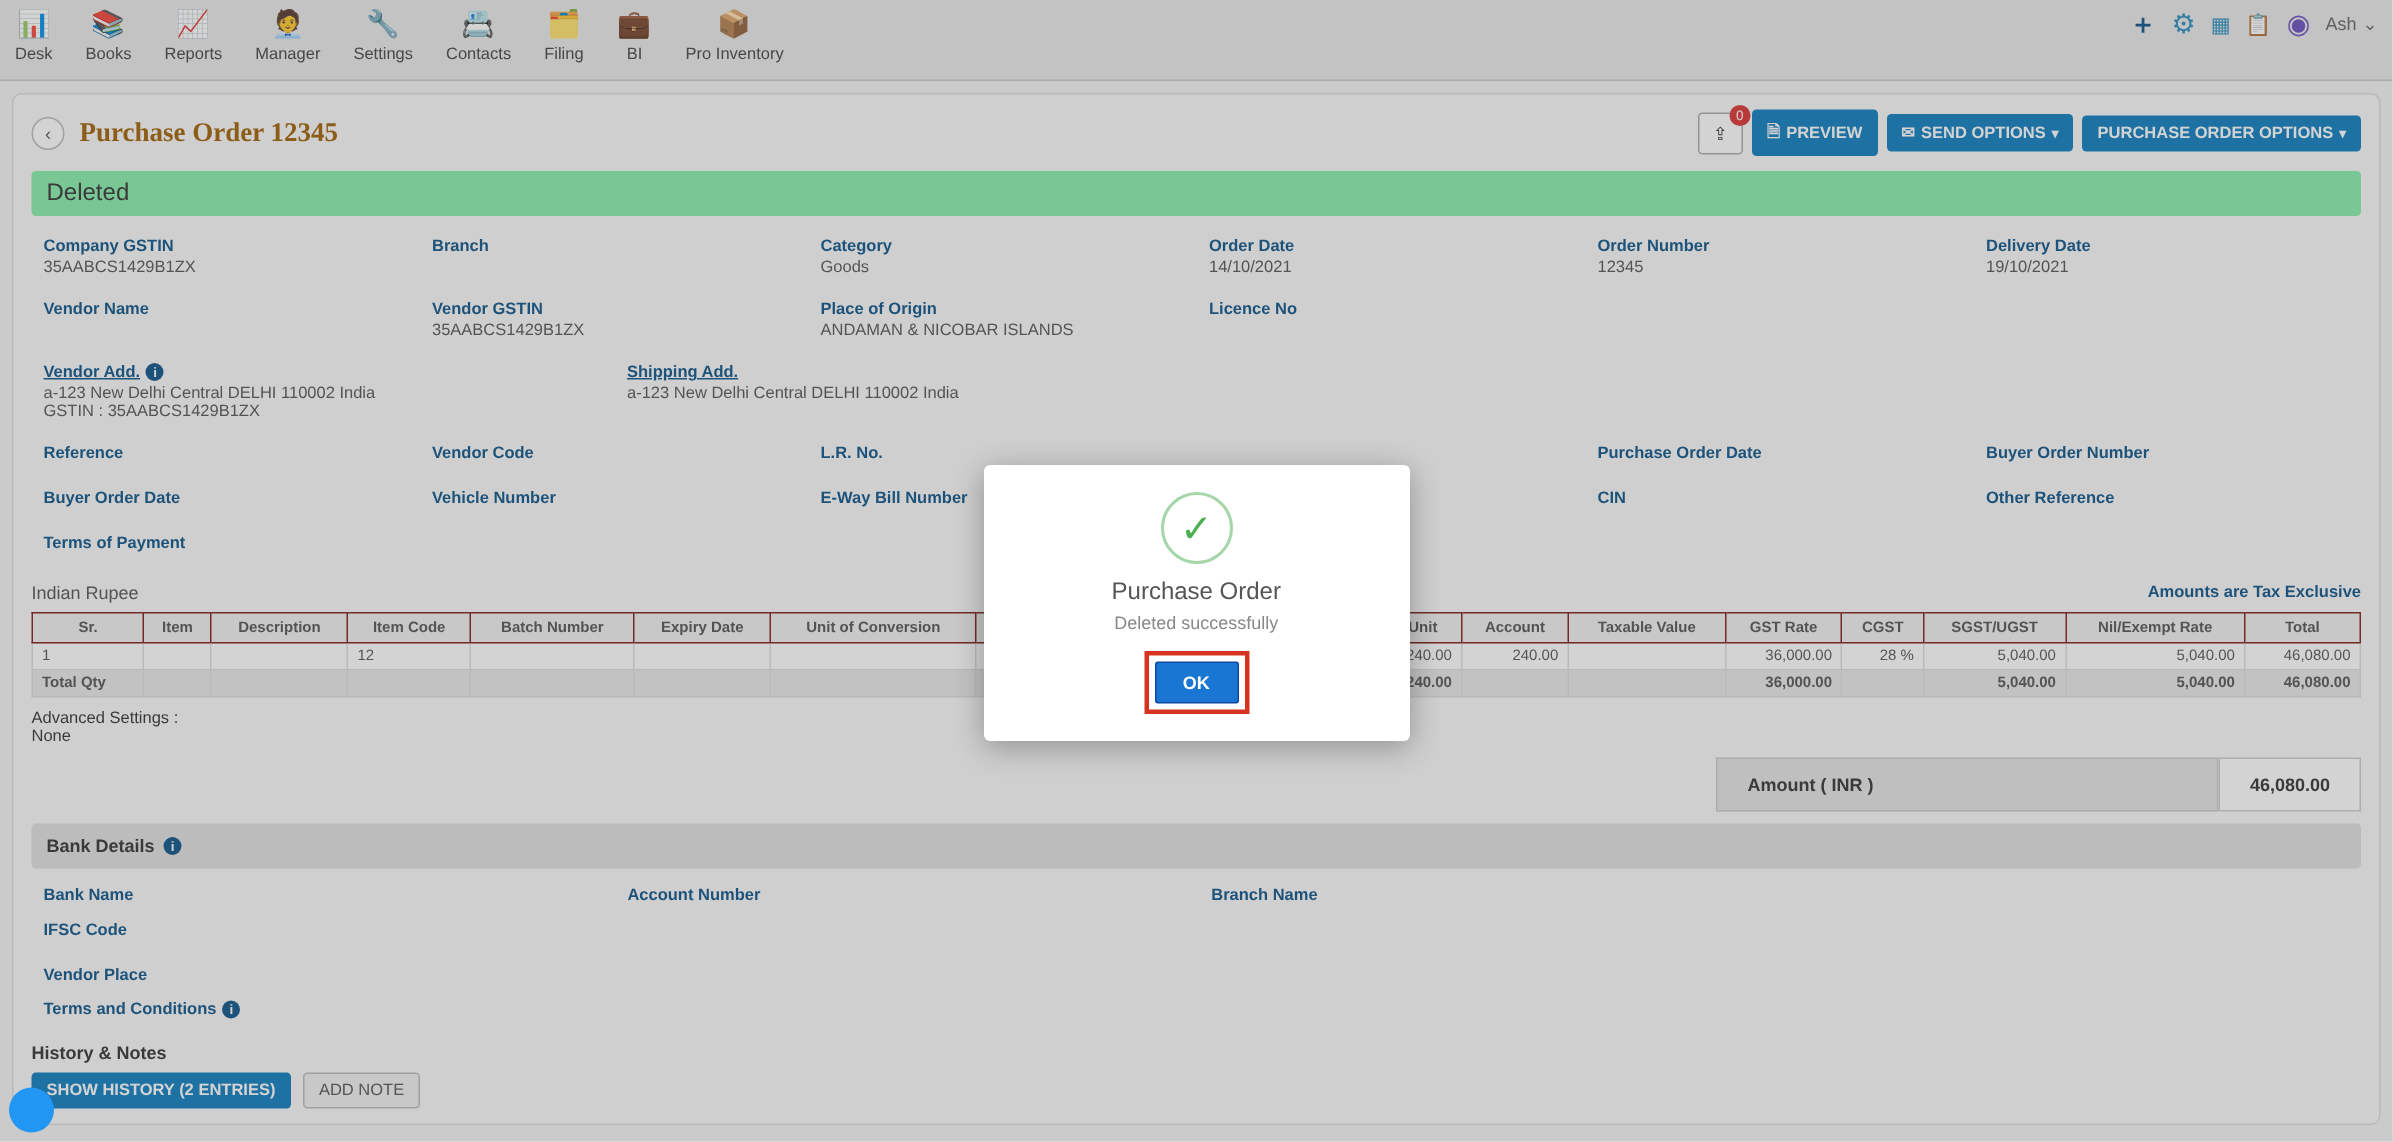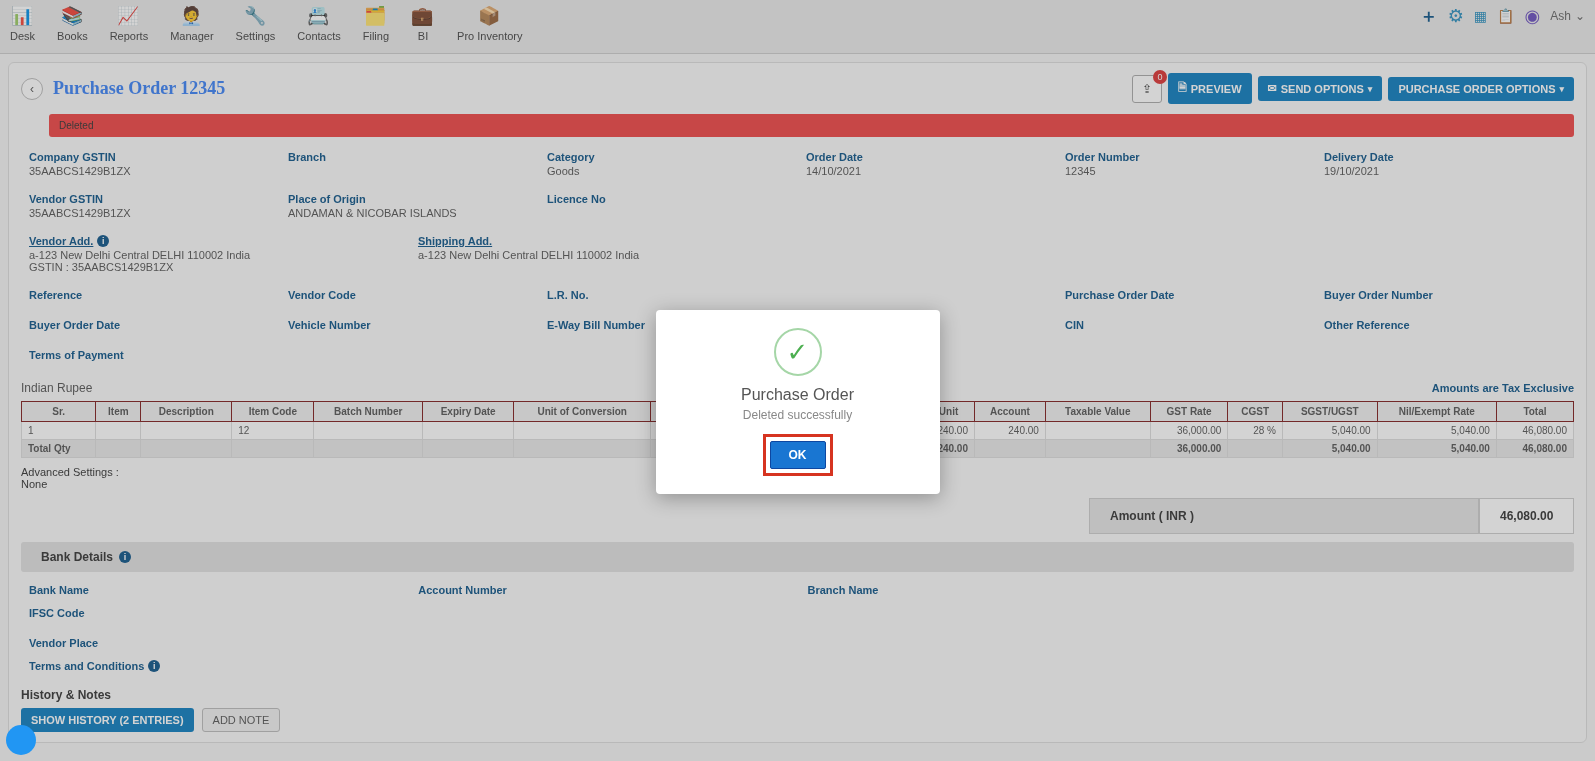--- a/index.html
+++ b/index.html
@@ -14,30 +14,30 @@
 .topnav .nav-item .icon { width: 24px; height: 24px; display: flex; align-items: center; justify-content: center; font-size: 18px; color: #2b6b8f; }
 .topnav .spacer { flex: 1; }
 .topnav .right-icons { display: flex; align-items: center; gap: 10px; color: #2b8fbf; font-size: 18px; }
 .topnav .right-icons .user { font-size: 12px; color: #666; display: flex; align-items: center; gap: 4px; }
 
 
 .page-wrap { padding: 8px; }
 .page-card { background: #fafafa; border: 1px solid #ddd; border-radius: 6px; padding: 10px 12px; }
 .page-head { display: flex; align-items: center; gap: 10px; margin-bottom: 10px; }
 .back-btn { width: 22px; height: 22px; border: 1px solid #bbb; border-radius: 50%; display: flex; align-items: center; justify-content: center; font-size: 12px; color: #555; cursor: pointer; background: #fff; }
-.page-title { font-size: 18px; font-weight: bold; color: #3b82f6; font-family: 'Comic Sans MS', cursive; }
+.page-title { font-size: 18px; font-weight: bold; color: #a16207; font-family: 'Comic Sans MS', cursive; }
 .page-head .spacer { flex: 1; }
 .head-actions { display: flex; gap: 6px; align-items: center; }
 .upload-btn { width: 30px; height: 28px; border: 1px solid #aaa; border-radius: 3px; background: #fff; position: relative; display: flex; align-items: center; justify-content: center; }
 .upload-btn .badge { position: absolute; top: -6px; right: -6px; background: #d33; color: #fff; border-radius: 50%; width: 14px; height: 14px; font-size: 9px; display: flex; align-items: center; justify-content: center; }
 .btn-primary { background: #0d7dbf; color: #fff; border: none; padding: 6px 10px; border-radius: 3px; font-size: 11px; font-weight: bold; cursor: pointer; display: flex; align-items: center; gap: 4px; }
 .btn-dd::after { content: " ▾"; font-size: 9px; }
 
 
-.status-bar { background: #ef4444; padding: 6px 10px; border-radius: 3px; color: #333; font-size: 10px; margin-bottom: 10px; margin-left: 28px; }
+.status-bar { background: #86efac; padding: 6px 10px; border-radius: 3px; color: #333; font-size: 16px; margin-bottom: 10px; }
 
 
 .field-row { display: flex; flex-wrap: wrap; gap: 1px; margin-bottom: 8px; }
 .field { padding: 4px 8px; min-width: 258px; }
 .field .label { color: #0d5488; font-weight: bold; font-size: 11px; margin-bottom: 2px; display: flex; align-items: center; gap: 4px; }
 .field .label.link { text-decoration: underline; cursor: pointer; }
 .field .value { color: #555; font-size: 11px; }
 .half { width: 50%; }
 .quarter { width: 25%; }
 
@@ -49,24 +49,24 @@
 table.data { width: 100%; border-collapse: collapse; background: #fff; }
 table.data th { background: #f0f0f0; border: 1px solid #7f1d1d; padding: 4px 6px; font-size: 10px; color: #555; font-weight: bold; text-align: center; }
 table.data td { border: 1px solid #ddd; padding: 3px 6px; font-size: 10px; color: #555; text-align: right; height: 18px; }
 table.data td.left { text-align: left; }
 table.data tr.total-row td { background: #e8e8e8; font-weight: bold; }
 
 .adv { margin: 8px 0; font-size: 11px; }
 .adv .lbl { color: #333; }
 
 .amt-row { display: flex; justify-content: flex-end; align-items: center; gap: 0; margin: 8px 0; }
-.amt-row .amt-label { background: #e4e4e4; padding: 10px 20px; font-weight: bold; font-size: 12px; border: 1px solid #ccc; width: 390px; }
+.amt-row .amt-label { background: #e4e4e4; padding: 10px 20px; font-weight: bold; font-size: 12px; border: 1px solid #ccc; width: 335px; }
 .amt-row .amt-val { background: #fff; padding: 10px 20px; font-weight: bold; font-size: 12px; border: 1px solid #ccc; text-align: right; width: 95px; }
 
-.bank-head { background: #e0e0e0; padding: 8px 20px; border-radius: 3px; font-weight: bold; font-size: 12px; display: flex; align-items: center; gap: 6px; margin: 8px 0; }
+.bank-head { background: #e0e0e0; padding: 8px 10px; border-radius: 3px; font-weight: bold; font-size: 12px; display: flex; align-items: center; gap: 6px; margin: 8px 0; }
 
 .hist-head { font-weight: bold; font-size: 12px; color: #333; margin: 10px 0 6px; }
 .hist-actions { display: flex; gap: 8px; }
 .btn-light { background: #f0f0f0; border: 1px solid #bbb; padding: 5px 10px; border-radius: 3px; font-size: 11px; cursor: pointer; color: #555; }
 
 
 .modal { position: absolute; top: 310px; left: 50%; transform: translateX(-50%); width: 284px; background: #fff; box-shadow: 0 4px 20px rgba(0,0,0,.3); border-radius: 4px; padding: 18px; text-align: center; z-index: 100; }
 .modal .check-ring { width: 48px; height: 48px; border: 2px solid #a5d6a7; border-radius: 50%; margin: 0 auto 10px; display: flex; align-items: center; justify-content: center; color: #4caf50; font-size: 26px; }
 .modal h3 { font-size: 16px; color: #555; margin-bottom: 4px; font-weight: normal; }
 .modal p { font-size: 12px; color: #888; margin-bottom: 12px; }
@@ -179,20 +179,24 @@
   <div class="field" style="width:258px;">
           <div class="label">Order Number</div>
           <div class="value">12345</div>
         </div>
   <div class="field" style="width:240px;">
           <div class="label">Delivery Date</div>
           <div class="value">19/10/2021</div>
         </div>
 </div>
 <div class="field-row">
+  <div class="field" style="width:258px;">
+          <div class="label">Vendor Name</div>
+          <div class="value"></div>
+        </div>
   <div class="field" style="width:258px;">
           <div class="label">Vendor GSTIN</div>
           <div class="value">35AABCS1429B1ZX</div>
         </div>
   <div class="field" style="width:258px;">
           <div class="label">Place of Origin</div>
           <div class="value">ANDAMAN &amp; NICOBAR ISLANDS</div>
         </div>
   <div class="field" style="width:258px;">
           <div class="label">Licence No</div>

